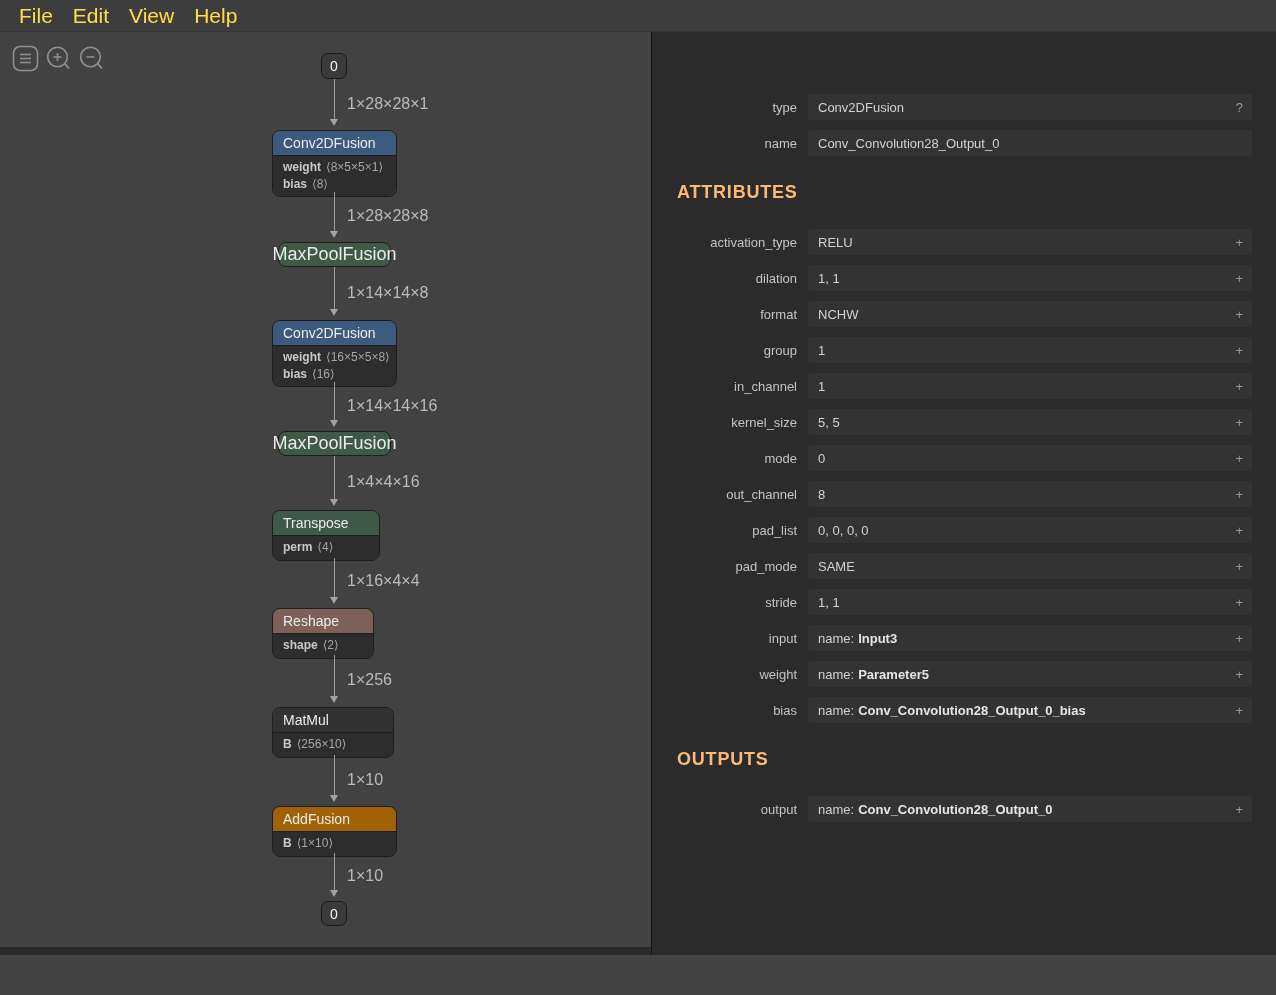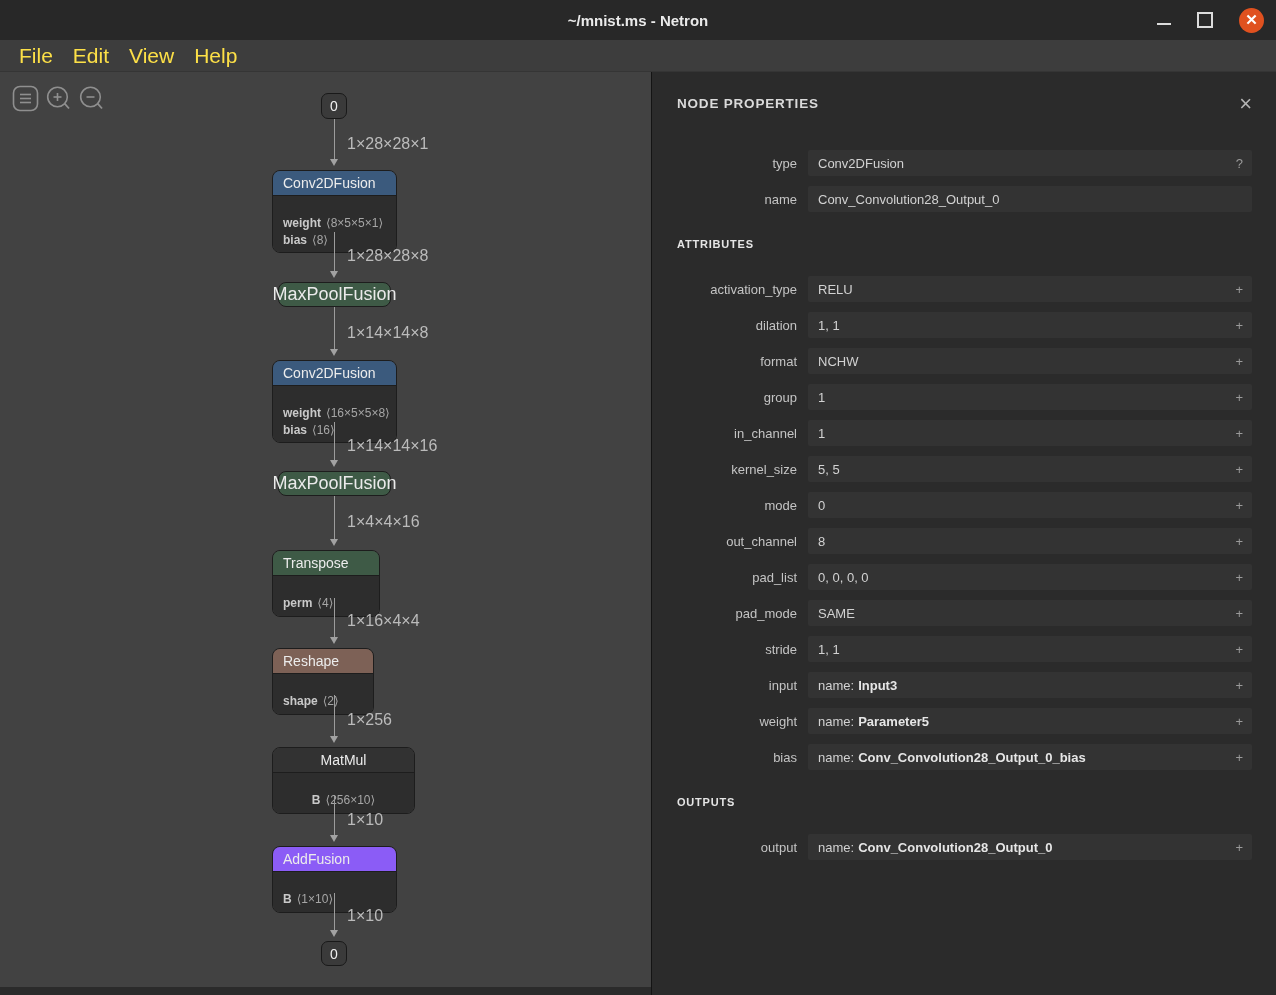--- a/index.html
+++ b/index.html
@@ -39,21 +39,21 @@
 
   
   .gnode { position:absolute; box-sizing:border-box; cursor:pointer; }
   .gnode.io { background:#3a3a3a; border:1.5px solid #191919; border-radius:7px;
     color:#f0f0f0; font-size:14px; display:flex; align-items:center; justify-content:center; }
   .gnode.simple { border:1px solid #1d1d1d; border-radius:8px; color:#eaeaea;
     font-size:18px; display:flex; align-items:center; justify-content:center; }
   .gnode.layer { border:1px solid #1d1d1d; border-radius:8px; overflow:hidden; }
   .gnode.layer .hdr { height:24px; line-height:24px; padding:0 10px;
     color:#ececec; font-size:14px; border-bottom:1px solid #1d1d1d; white-space:nowrap; }
-  .gnode.layer .nbody { background:#2d2d2d; padding:19px 10px 4px; }
+  .gnode.layer .nbody { background:#2d2d2d; padding:3px 10px 4px; }
   .gparam { font-size:12px; line-height:16.5px; color:#a6a6a6; white-space:nowrap; }
   .gparam b { color:#c9c9c9; margin-right:5px; }
 
   .gedge-line { position:absolute; left:334px; width:0; border-left:1px solid #9c9c9c; }
   .gedge-arrow { position:absolute; left:330px; width:0; height:0;
     border-left:4.5px solid transparent; border-right:4.5px solid transparent;
     border-top:7px solid #a2a2a2; }
   .gedge-label { position:absolute; left:347px; color:#bbbbbb; font-size:16px; white-space:nowrap; }
 
   
@@ -65,37 +65,29 @@
   .sb-rows.first { margin-top:38px; }
   .sb-row { display:flex; align-items:center; margin-bottom:10px; }
   .sb-label { width:120px; flex:none; text-align:right; margin-right:11px;
     font-size:13px; color:#c4c4c4; }
   .sb-box { flex:1; height:26px; background:#333333; border-radius:2px;
     display:flex; align-items:center; padding:0 26px 0 10px; position:relative;
     font-size:13px; color:#d2d2d2; cursor:pointer; white-space:nowrap; overflow:hidden; }
   .sb-box b { color:#e6e6e6; margin-left:4px; }
   .sb-suffix { position:absolute; right:9px; top:50%; transform:translateY(-50%);
     color:#9a9a9a; font-size:13px; cursor:pointer; }
-  .sb-heading { margin-top:26px; font-size:11px; font-weight:bold;
-    letter-spacing:0.8px; color:#e5e5e5; }
+  .sb-heading { margin-top:26px; font-size:18px; font-weight:bold;
+    letter-spacing:0.8px; color:#fdba74; }
   .sb-heading + .sb-rows { margin-top:26px; }
 </style>
 </head>
 <body>
 
 <div class="window">
 
-  <div class="titlebar">
-    <div class="title">~/mnist.ms - Netron</div>
-    <div class="win-controls">
-      <div class="btn-min"></div>
-      <div class="btn-max"></div>
-      <div class="btn-close" id="btn-close" style="background: rgb(224, 81, 31);">✕</div>
-    </div>
-  </div>
 
   <div class="menubar" id="menubar">
       <div class="menu-item">File</div>
       <div class="menu-item">Edit</div>
       <div class="menu-item">View</div>
       <div class="menu-item">Help</div>
     </div>
 
   <div class="content">
 
@@ -148,28 +140,28 @@
             <div class="nbody">
               <div class="gparam"><b>perm</b><span>⟨4⟩</span></div>
             </div>
           </div>
           <div class="gnode layer" style="left: 272px; top: 576px; width: 102px;">
             <div class="hdr" style="background: rgb(125, 97, 86);">Reshape</div>
             <div class="nbody">
               <div class="gparam"><b>shape</b><span>⟨2⟩</span></div>
             </div>
           </div>
-          <div class="gnode layer" style="left: 272px; top: 675px; width: 143px; text-align: center;">
+          <div class="gnode layer" style="left: 272px; top: 675px; width: 122px;">
             <div class="hdr" style="background: rgb(50, 50, 50);">MatMul</div>
             <div class="nbody">
               <div class="gparam"><b>B</b><span>⟨256×10⟩</span></div>
             </div>
           </div>
           <div class="gnode layer" style="left: 272px; top: 774px; width: 125px;">
-            <div class="hdr" style="background: #8b5cf6;">AddFusion</div>
+            <div class="hdr" style="background: #a16207;">AddFusion</div>
             <div class="nbody">
               <div class="gparam"><b>B</b><span>⟨1×10⟩</span></div>
             </div>
           </div>
           <div class="gnode io" style="left: 321px; top: 869px; width: 26px; height: 25px;">0</div>
         </div>
       <div id="gedges">
           <div class="gedge-line" style="top: 47px; height: 41px;"></div>
           <div class="gedge-arrow" style="top: 87px;"></div>
           <div class="gedge-label" style="top: 63px;">1×28×28×1</div>
@@ -195,24 +187,20 @@
           <div class="gedge-arrow" style="top: 763px;"></div>
           <div class="gedge-label" style="top: 739px;">1×10</div>
           <div class="gedge-line" style="top: 821px; height: 38px;"></div>
           <div class="gedge-arrow" style="top: 858px;"></div>
           <div class="gedge-label" style="top: 835px;">1×10</div>
         </div>
       <div class="bottom-strip"></div>
     </div>
 
     <div class="sidebar">
-      <div class="sb-header">
-        <div class="sb-title">NODE PROPERTIES</div>
-        <div class="sb-close">×</div>
-      </div>
       <div class="sb-rows first" id="sb-props">
           <div class="sb-row">
             <div class="sb-label">type</div>
             <div class="sb-box">
               <span>Conv2DFusion</span>
               <span class="sb-suffix">?</span>
             </div>
           </div>
           <div class="sb-row">
             <div class="sb-label">name</div>

